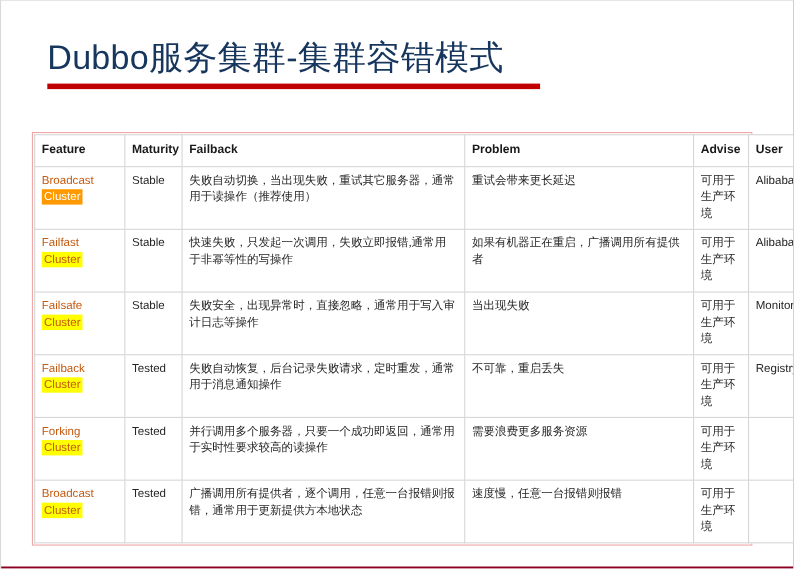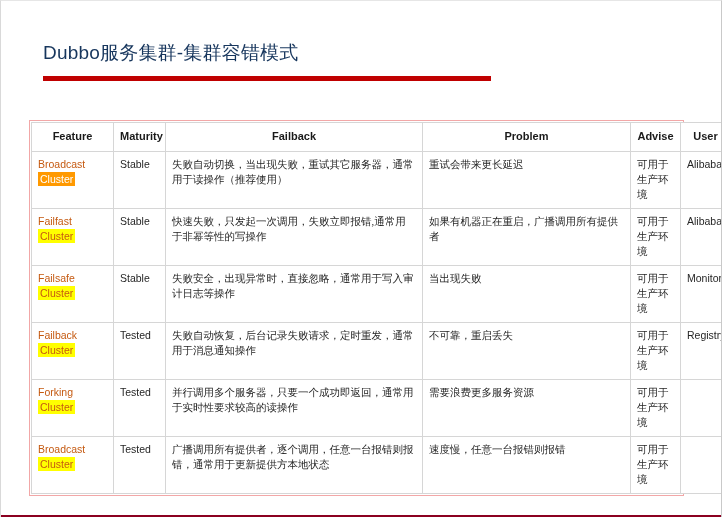--- a/index.html
+++ b/index.html
@@ -24,21 +24,21 @@
   }
 
   
   #title-area {
     position: absolute;
     left: 42px;
     top: 36px;
     width: 560px;
   }
   #slide-title {
-    font-size: 19px;
+    font-size: 31px;
     line-height: 32px;
     color: #17365d;
     letter-spacing: 0.2px;
     white-space: nowrap;
   }
   #title-rule {
     position: absolute;
     left: 42px;
     top: 75px;
     width: 448px;
@@ -83,21 +83,21 @@
     color: #262626;
     box-sizing: border-box;
   }
   table#feature-table th {
     font-weight: bold;
     font-size: 11px;
     color: #1a1a1a;
     background: #ffffff;
     padding-top: 6px;
     padding-bottom: 7px;
-    text-align: center;
+    text-align: left;
     white-space: nowrap;
     margin-left: 17px;
   }
 
   
   col.c-feature  { width: 82px; }
   col.c-maturity { width: 52px; }
   col.c-strength { width: 257px; }
   col.c-problem  { width: 208px; }
   col.c-advise   { width: 50px; }

